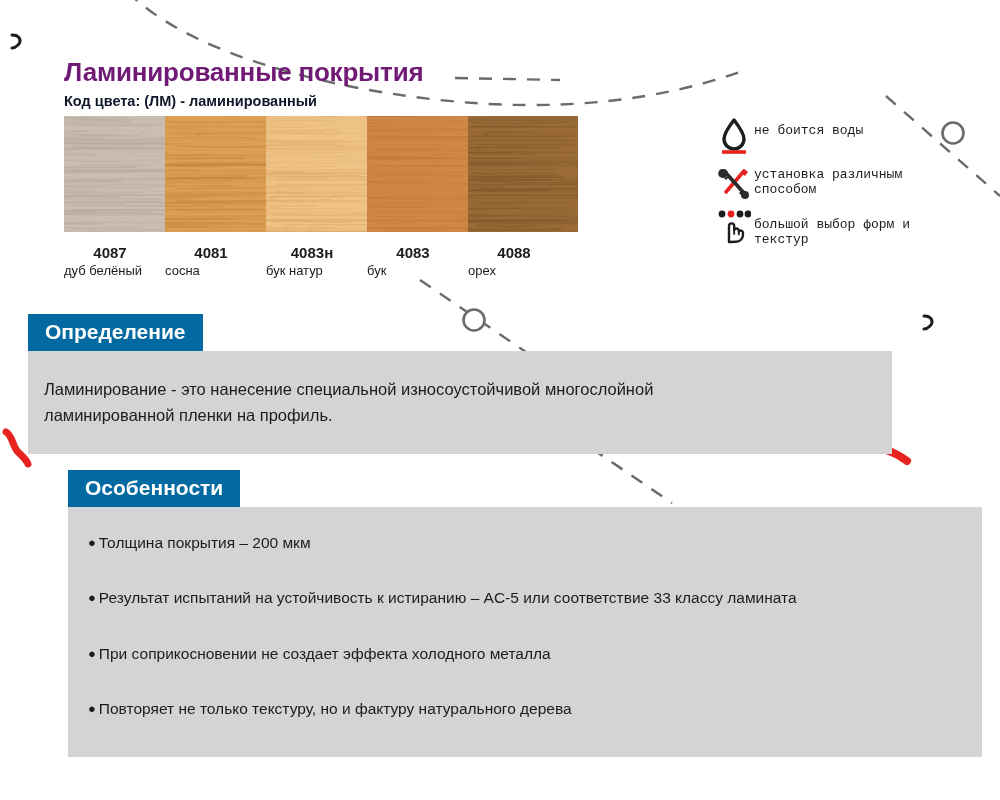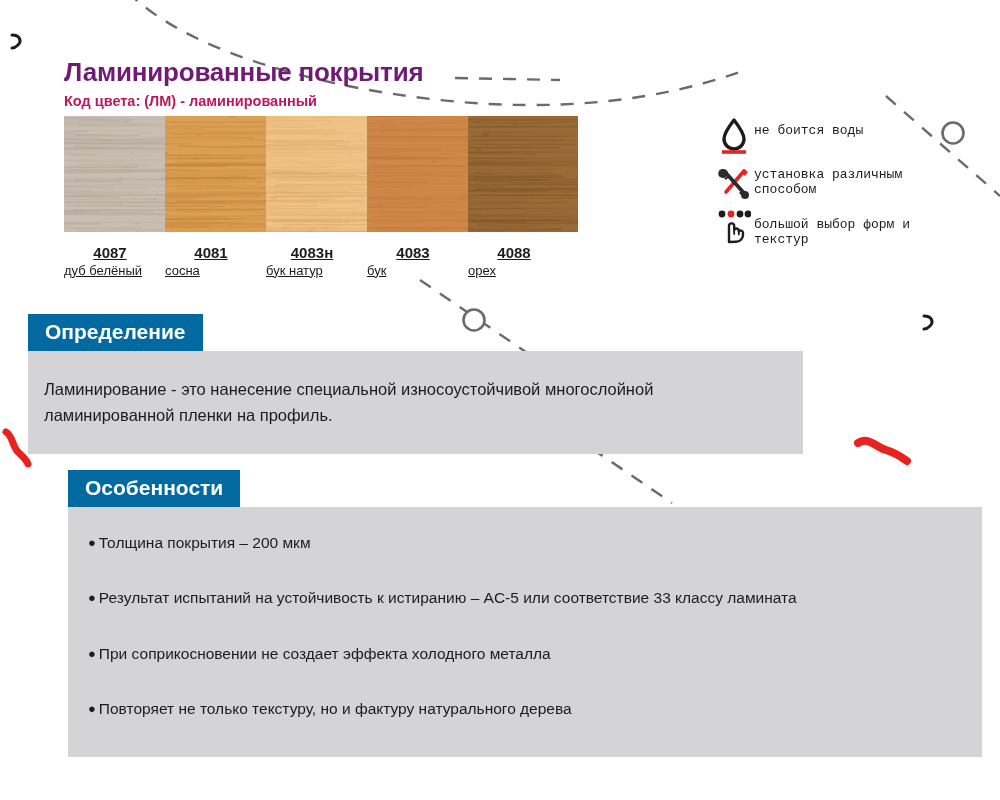--- a/index.html
+++ b/index.html
@@ -36,37 +36,36 @@
     font-size: 26px;
     font-weight: bold;
     letter-spacing: -0.2px;
     color: #701a75;
     margin: 0;
     line-height: 1.1;
   }
   .sub-title {
     font-size: 14.5px;
     font-weight: bold;
-    color: #be185d;
+    color: #0f172a;
     margin: 7px 0 0 0;
     line-height: 1.1;
   }
 
   
   .swatch-row {
     position: absolute;
     left: 64px;
     top: 116px;
     display: flex;
     gap: 9px;
     z-index: 3;
   }
   .swatch-cell {
     width: 92px;
-    text-decoration: underline;
   }
   .swatch-chip {
     width: 110px;
     height: 116px;
     position: relative;
     overflow: hidden;
   }
   .grain {
     position: absolute;
     left: -10%; top: -10%;
@@ -132,21 +131,21 @@
     padding: 6px 17px 7px 17px;
     line-height: 1.15;
   }
   .section-panel {
     background: #d4d4d7;
     box-sizing: border-box;
   }
 
   #section-definition { left: 28px; top: 314px; }
   #section-definition .section-panel {
-    width: 775px;
+    width: 864px;
     padding: 26px 0 26px 16px;
   }
   .def-text {
     font-size: 16.5px;
     line-height: 1.55;
     color: #1c1c1c;
     max-width: 700px;
     margin: 0;
   }
 

